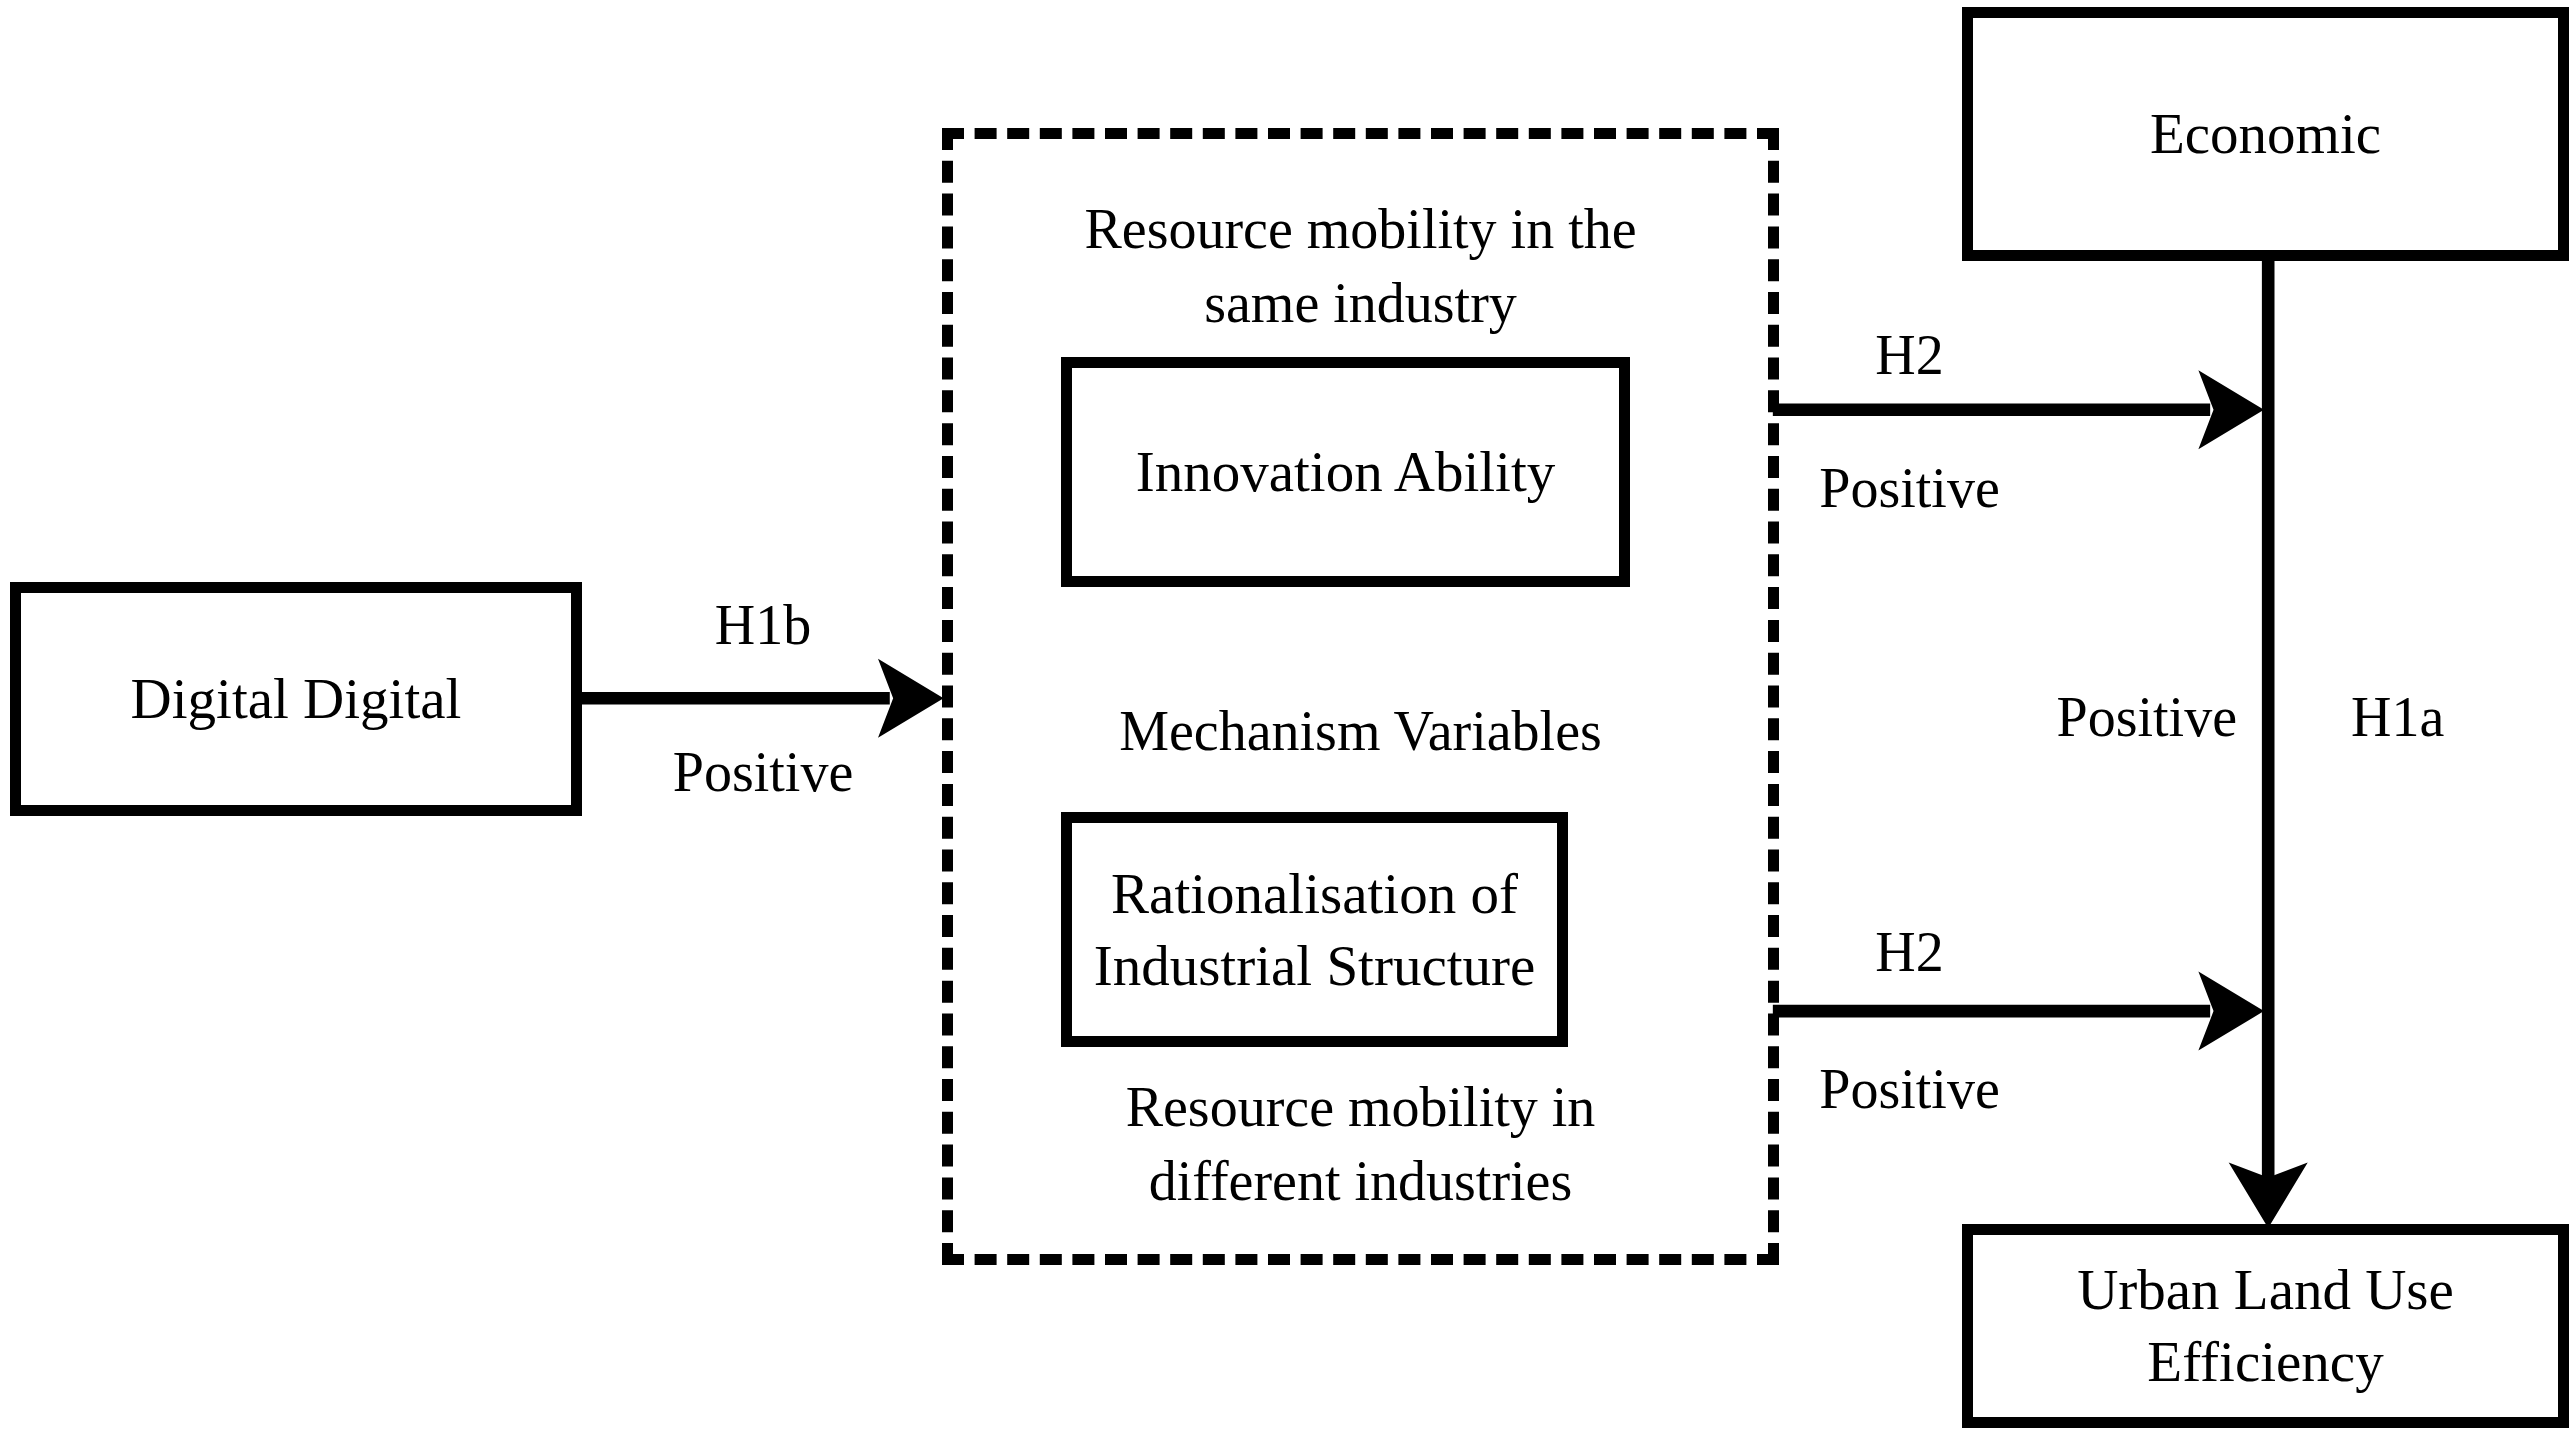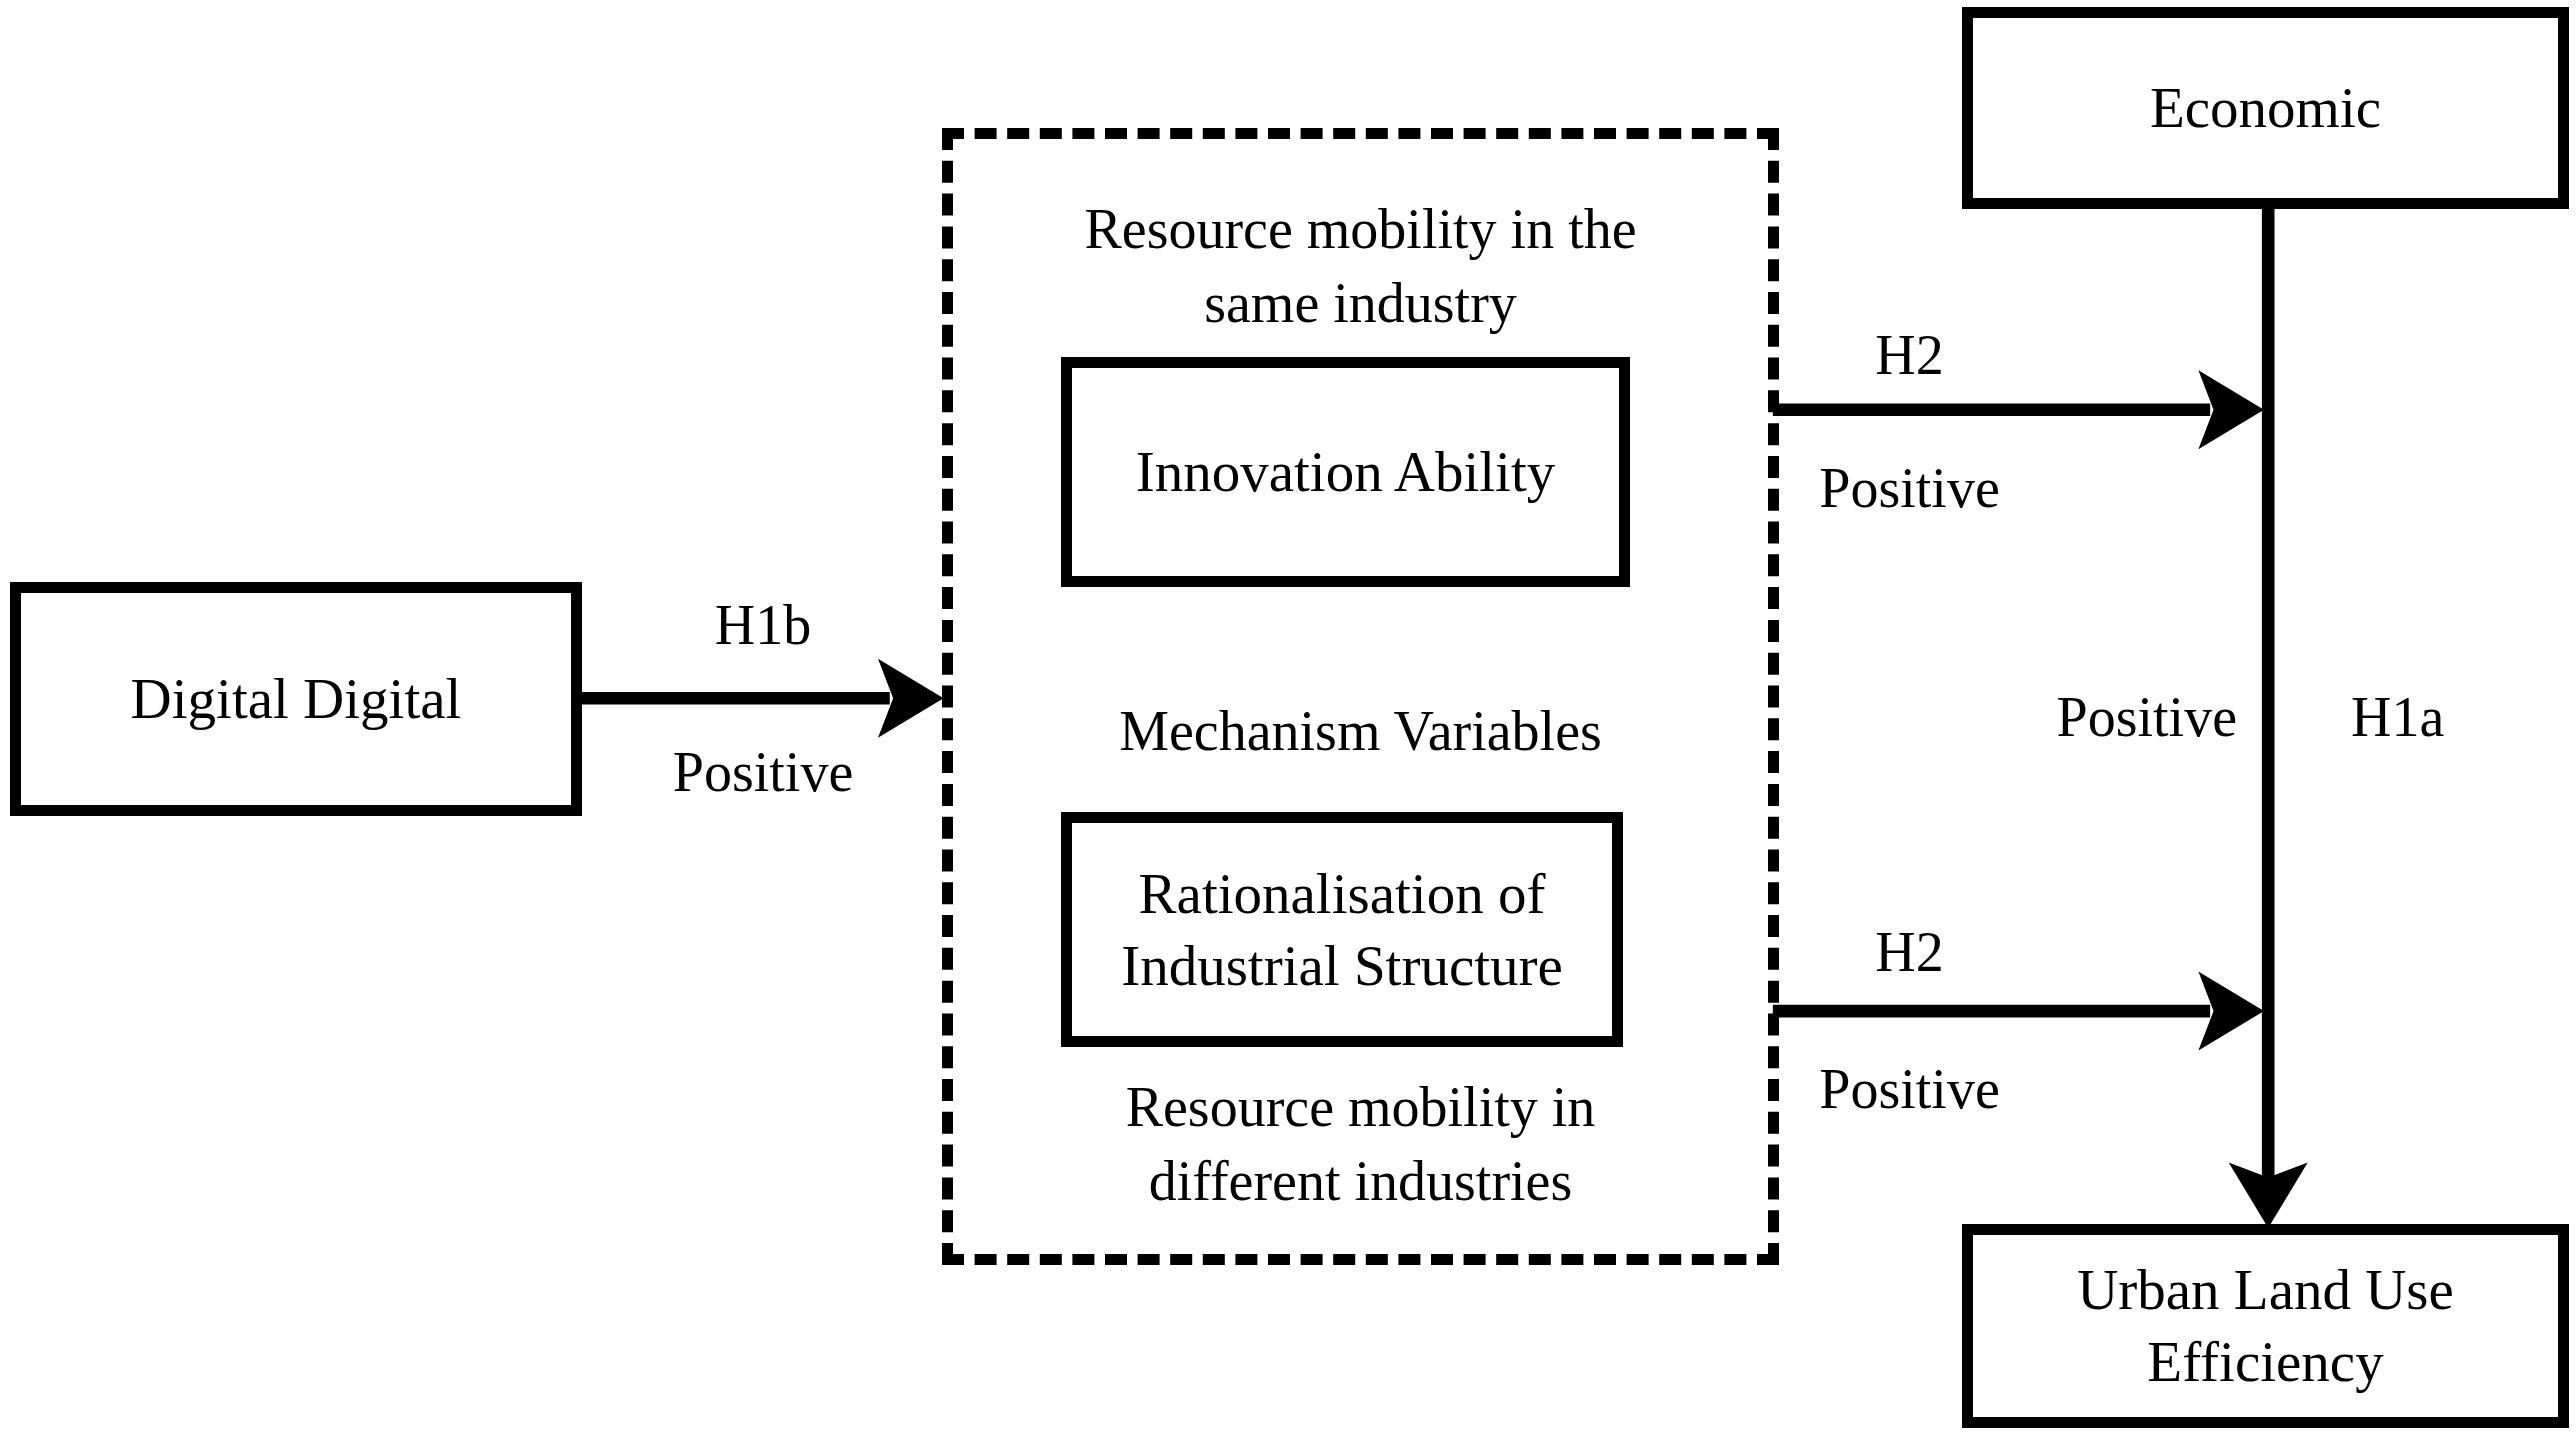--- a/index.html
+++ b/index.html
@@ -65,21 +65,21 @@
       <polygon points="2697,1460 2650,1382 2697,1400 2744,1382" stroke="none"></polygon>
     </g>
   </svg>
 
   <div class="panel" style="left:942px;top:128px;width:837px;height:1137px;"></div>
 
   <div class="node" style="left:10px;top:582px;width:572px;height:234px;">
     <span>Digital Digital</span>
   </div>
 
-  <div class="node" style="left:1962px;top:6.7px;width:607px;height:202px;align-items:center;">
+  <div class="node" style="left:1962px;top:6.7px;width:607px;height:254px;align-items:center;">
     <span>Economic</span>
   </div>
 
   <div class="node" style="left:1962px;top:1224px;width:607px;height:204px;">
     <span>Urban Land Use</span>
     <span>Efficiency</span>
   </div>
 
   <div class="lbl two-line" style="left:942px;top:192px;width:837px;">
     <span>Resource mobility in the</span><br>
@@ -87,21 +87,21 @@
   </div>
 
   <div class="node" style="left:1061px;top:357px;width:569px;height:230px;">
     <span>Innovation Ability</span>
   </div>
 
   <div class="lbl" style="left:942px;top:697px;width:837px;">
     <span>Mechanism Variables</span>
   </div>
 
-  <div class="node" style="left:1061px;top:812px;width:562px;height:235px;">
+  <div class="node" style="left:1061px;top:812px;width:507px;height:235px;">
     <span>Rationalisation of</span>
     <span>Industrial Structure</span>
   </div>
 
   <div class="lbl two-line" style="left:942px;top:1070px;width:837px;">
     <span>Resource mobility in</span><br>
     <span>different industries</span>
   </div>
 
   <div class="lbl" style="left:582px;top:591px;width:362px;">H1b</div>

